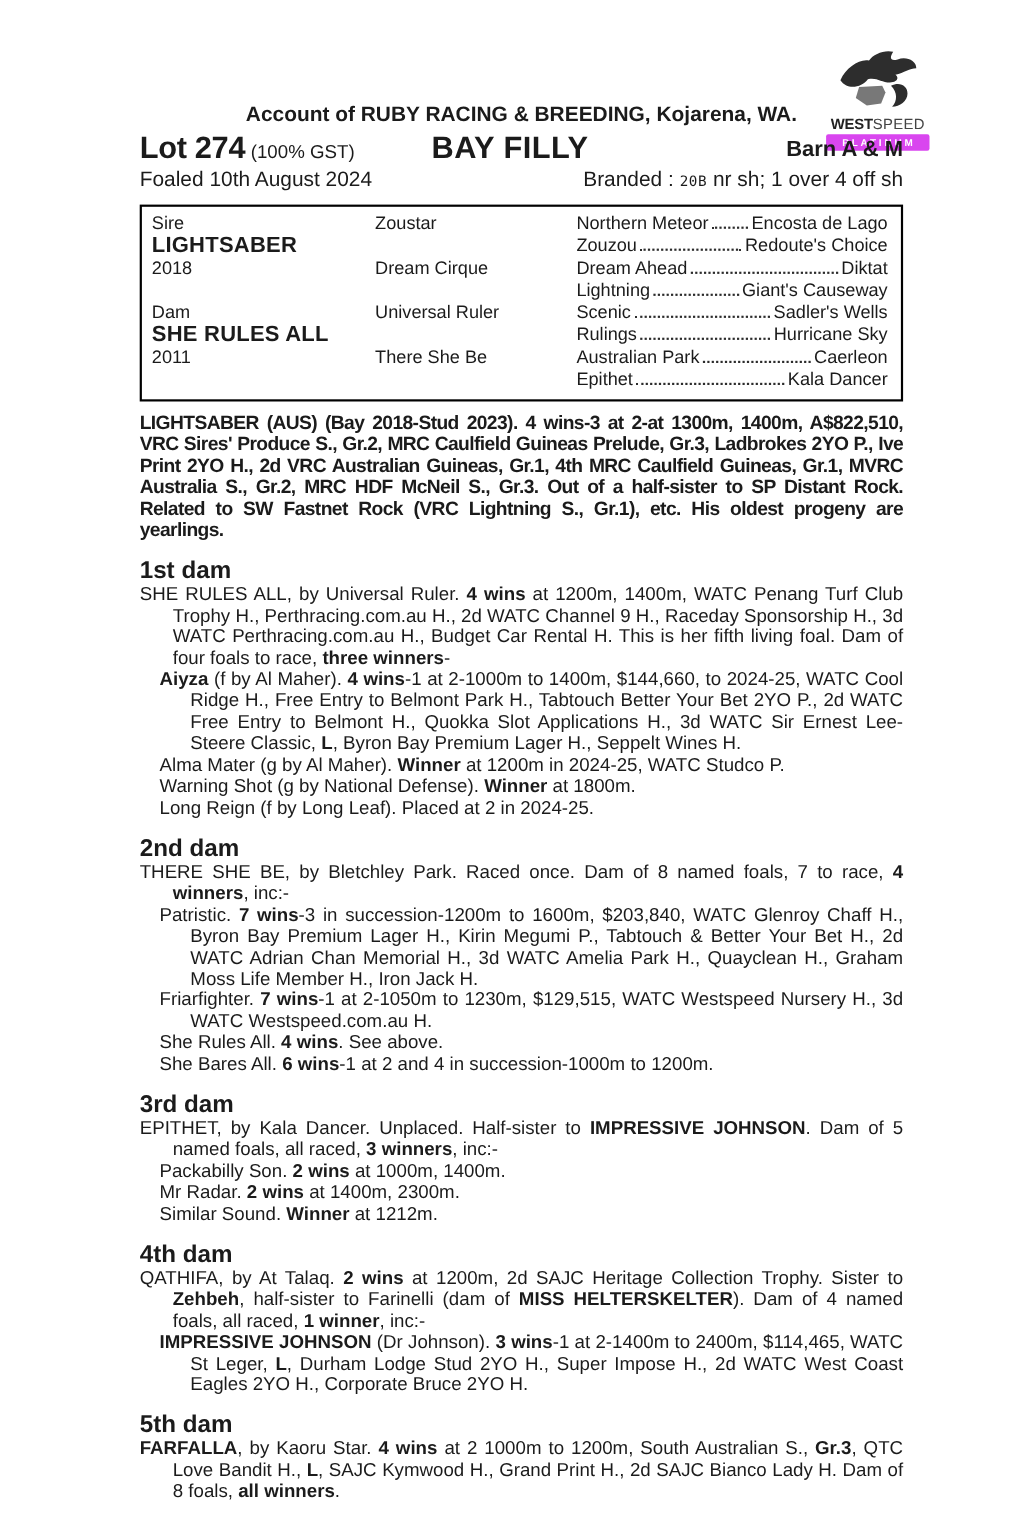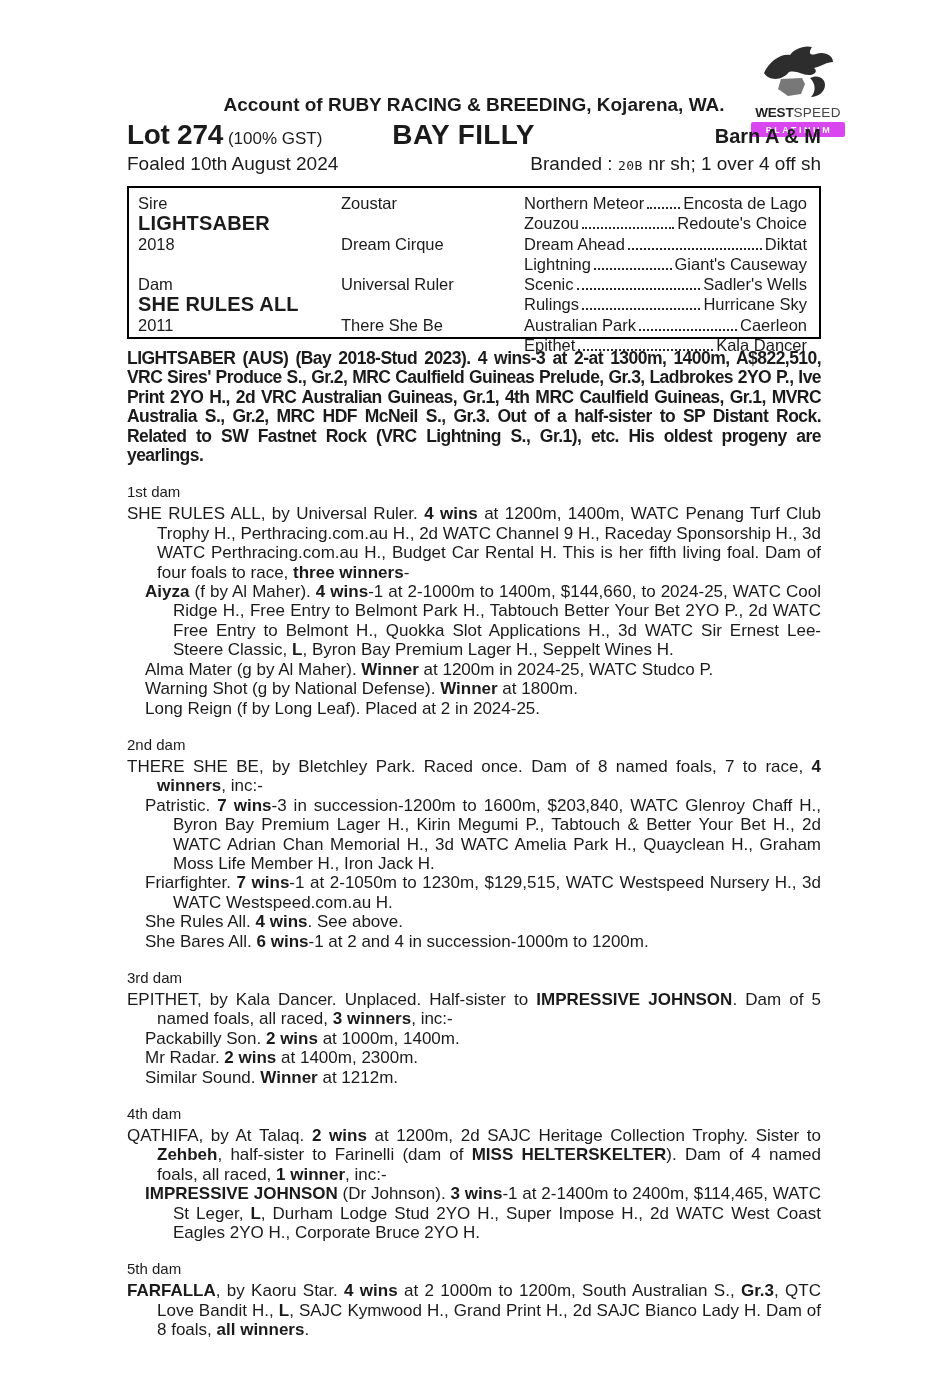--- a/index.html
+++ b/index.html
@@ -22,33 +22,33 @@
   .lot-left{position:absolute;left:0;top:0;white-space:nowrap;}
   .lot-no{font-weight:bold;font-size:28px;letter-spacing:-0.3px;text-align:right;}
   .gst{font-size:17px;margin-left:5px;}
   .lot-title{position:absolute;left:48.5%;top:0;transform:translateX(-50%);
              font-weight:bold;font-size:28px;letter-spacing:0.4px;white-space:nowrap;}
   .lot-barn{position:absolute;right:0;top:6px;font-weight:bold;font-size:20px;}
   .foaled-row{display:flex;justify-content:space-between;margin-top:1px;font-size:19px;line-height:22px;}
   .brand-glyph{font-family:"DejaVu Sans Mono",monospace;font-size:13px;letter-spacing:0.5px;}
 
   
-  .ped{box-sizing:border-box;margin-top:9px;border:2px solid #000;height:153px;
+  .ped{box-sizing:border-box;margin-top:9px;border:2px solid #000;height:179px;
        display:grid;grid-template-columns:203px 183px 1fr;grid-template-rows:repeat(8,20.3px);
        padding:5px 12px 0 9px;font-size:16.5px;}
   .pcell{line-height:20.3px;white-space:nowrap;}
   .bigname{font-weight:bold;font-size:20px;letter-spacing:0.2px;}
   .pedrow{display:flex;align-items:baseline;line-height:20.3px;}
   .dots{flex:1;border-bottom:2px dotted #2c2c2c;margin:0 3px 4px 3px;min-width:10px;}
   .pl,.pr{white-space:nowrap;}
 
   
   .sire-para{margin:10px 0 0 0;font-weight:bold;font-size:17.5px;line-height:19.4px;
              text-align:justify;letter-spacing:-0.55px;word-spacing:-0.5px;}
-  .sec-head{margin:17px 0 2px 0;font-weight:normal;font-size:15px;line-height:20px;}
+  .sec-head{margin:17px 0 2px 0;font-weight:bold;font-size:22px;line-height:20px;}
   p.dampara{margin:0;font-size:17px;line-height:19.4px;text-align:justify;
             padding-left:30px;text-indent:-30px;}
   p.prog{margin:0;font-size:17px;line-height:19.4px;text-align:justify;
          padding-left:46px;text-indent:-28px;}
 </style>
 </head>
 <body>
 
 <div class="page">
 

